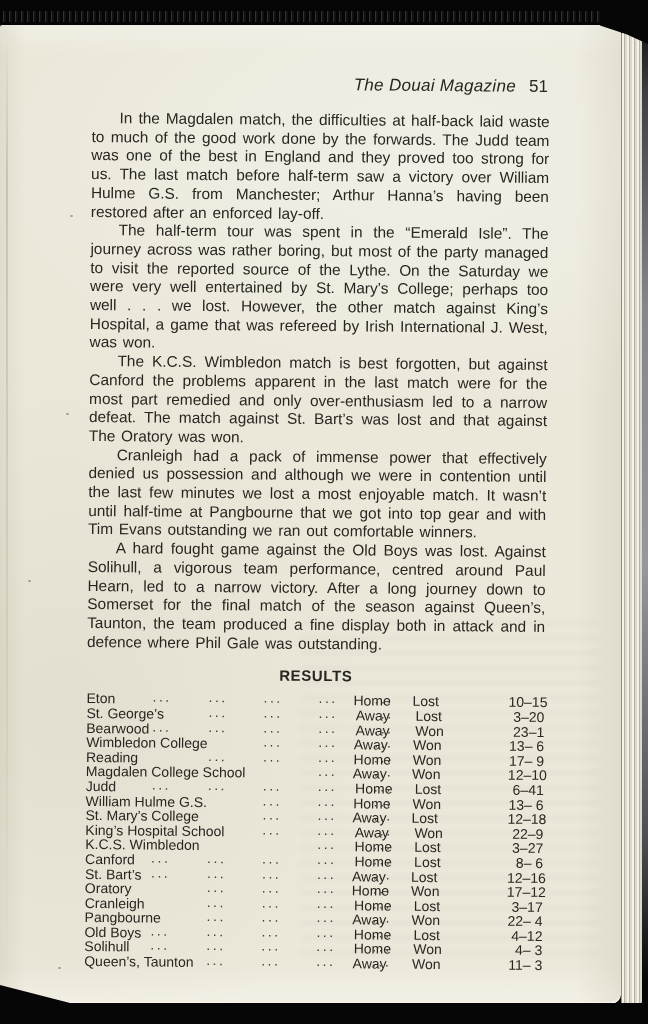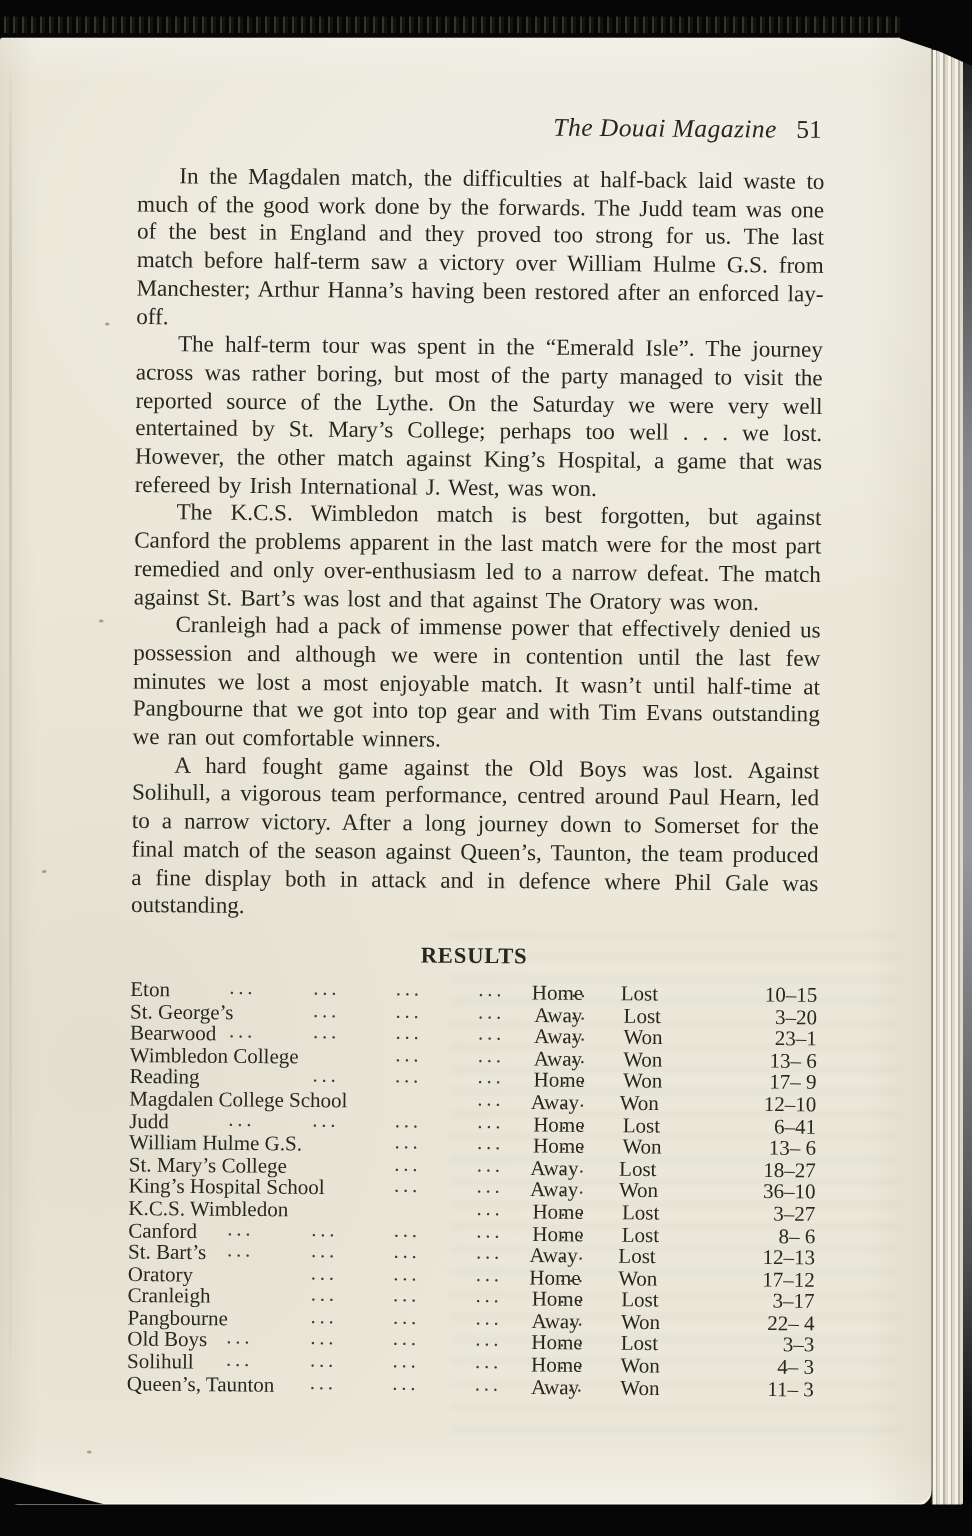--- a/index.html
+++ b/index.html
@@ -1,19 +1,19 @@
 <!DOCTYPE html>
 <html><head>
 <meta charset="utf-8">
 <style>
   html,body{margin:0;padding:0;background:#000;}
   .screenshot{
     position:relative;width:648px;height:1024px;overflow:hidden;
     background:#0b0b09;
-    font-family:Liberation Serif, serif;
+    font-family:Liberation Sans, sans-serif;
   }
   
   .binding-cloth{
     position:absolute;left:0;top:0;width:100%;height:26px;background:#060606;
   }
   .binding-weave{
     position:absolute;left:0;top:11px;width:100%;height:11px;
     background:repeating-linear-gradient(90deg,#050505 0 3px,#3c3b32 3px 4px,#141310 4px 6px);
     opacity:.85;
   }
@@ -167,45 +167,45 @@
           <div class="rrow">
             <div class="c-name">William Hulme G.S.<span class="dots" style="left: 177px;">...</span><span class="dots" style="left: 232px;">...</span><span class="dots" style="left: 288px;">...</span></div>
             <div class="c-venue">Home</div>
             <div class="c-result">Won</div>
             <div class="c-score">13– 6</div>
           </div>
           <div class="rrow">
             <div class="c-name">St. Mary’s College<span class="dots" style="left: 177px;">...</span><span class="dots" style="left: 232px;">...</span><span class="dots" style="left: 288px;">...</span></div>
             <div class="c-venue">Away</div>
             <div class="c-result">Lost</div>
-            <div class="c-score">18–27</div>
+            <div class="c-score">12–18</div>
           </div>
           <div class="rrow">
             <div class="c-name">King’s Hospital School<span class="dots" style="left: 177px;">...</span><span class="dots" style="left: 232px;">...</span><span class="dots" style="left: 288px;">...</span></div>
             <div class="c-venue">Away</div>
             <div class="c-result">Won</div>
-            <div class="c-score">36–10</div>
+            <div class="c-score">22–9</div>
           </div>
           <div class="rrow">
             <div class="c-name">K.C.S. Wimbledon<span class="dots" style="left: 232px;">...</span><span class="dots" style="left: 288px;">...</span></div>
             <div class="c-venue">Home</div>
             <div class="c-result">Lost</div>
             <div class="c-score">3–27</div>
           </div>
           <div class="rrow">
             <div class="c-name">Canford<span class="dots" style="left: 66px;">...</span><span class="dots" style="left: 122px;">...</span><span class="dots" style="left: 177px;">...</span><span class="dots" style="left: 232px;">...</span><span class="dots" style="left: 288px;">...</span></div>
             <div class="c-venue">Home</div>
             <div class="c-result">Lost</div>
             <div class="c-score">8– 6</div>
           </div>
           <div class="rrow">
             <div class="c-name">St. Bart’s<span class="dots" style="left: 66px;">...</span><span class="dots" style="left: 122px;">...</span><span class="dots" style="left: 177px;">...</span><span class="dots" style="left: 232px;">...</span><span class="dots" style="left: 288px;">...</span></div>
             <div class="c-venue">Away</div>
             <div class="c-result">Lost</div>
-            <div class="c-score">12–13</div>
+            <div class="c-score">12–16</div>
           </div>
           <div class="rrow">
             <div class="c-name">Oratory<span class="dots" style="left: 122px;">...</span><span class="dots" style="left: 177px;">...</span><span class="dots" style="left: 232px;">...</span><span class="dots" style="left: 288px;">...</span></div>
             <div class="c-venue">Home</div>
             <div class="c-result">Won</div>
             <div class="c-score">17–12</div>
           </div>
           <div class="rrow">
             <div class="c-name">Cranleigh<span class="dots" style="left: 122px;">...</span><span class="dots" style="left: 177px;">...</span><span class="dots" style="left: 232px;">...</span><span class="dots" style="left: 288px;">...</span></div>
             <div class="c-venue">Home</div>
@@ -215,21 +215,21 @@
           <div class="rrow">
             <div class="c-name">Pangbourne<span class="dots" style="left: 122px;">...</span><span class="dots" style="left: 177px;">...</span><span class="dots" style="left: 232px;">...</span><span class="dots" style="left: 288px;">...</span></div>
             <div class="c-venue">Away</div>
             <div class="c-result">Won</div>
             <div class="c-score">22– 4</div>
           </div>
           <div class="rrow">
             <div class="c-name">Old Boys<span class="dots" style="left: 66px;">...</span><span class="dots" style="left: 122px;">...</span><span class="dots" style="left: 177px;">...</span><span class="dots" style="left: 232px;">...</span><span class="dots" style="left: 288px;">...</span></div>
             <div class="c-venue">Home</div>
             <div class="c-result">Lost</div>
-            <div class="c-score">3–3</div>
+            <div class="c-score">4–12</div>
           </div>
           <div class="rrow">
             <div class="c-name">Solihull<span class="dots" style="left: 66px;">...</span><span class="dots" style="left: 122px;">...</span><span class="dots" style="left: 177px;">...</span><span class="dots" style="left: 232px;">...</span><span class="dots" style="left: 288px;">...</span></div>
             <div class="c-venue">Home</div>
             <div class="c-result">Won</div>
             <div class="c-score">4– 3</div>
           </div>
           <div class="rrow">
             <div class="c-name">Queen’s, Taunton<span class="dots" style="left: 122px;">...</span><span class="dots" style="left: 177px;">...</span><span class="dots" style="left: 232px;">...</span><span class="dots" style="left: 288px;">...</span></div>
             <div class="c-venue">Away</div>

